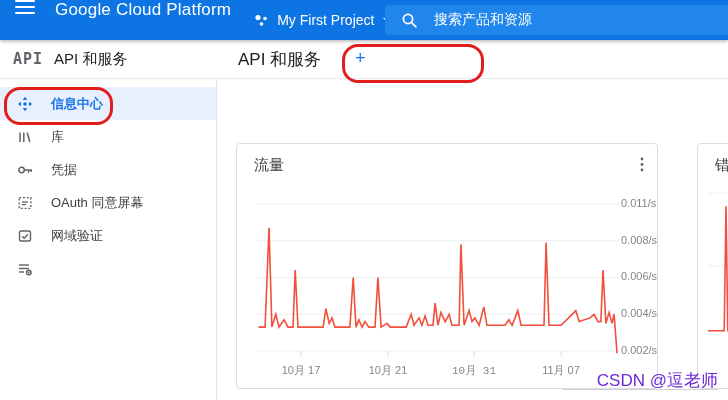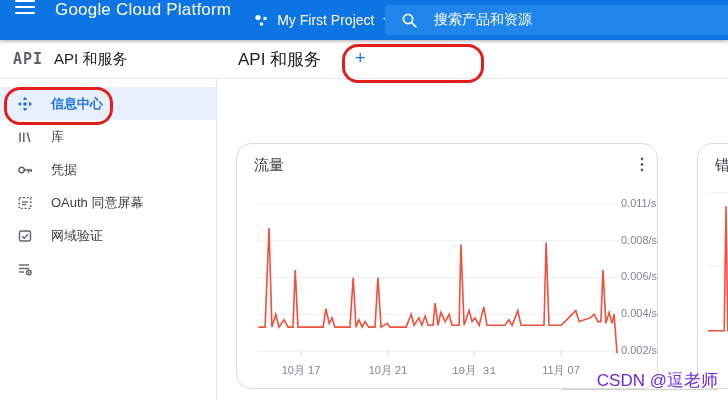--- a/index.html
+++ b/index.html
@@ -39,21 +39,21 @@
   .sb-item .ic{width:18px;height:18px;margin-right:17px;display:flex;align-items:center;justify-content:center;}
   .sb-item.selected{background:#e8f0fe;color:#1a73e8;font-weight:bold;}
   
   .main-header{position:absolute;left:216px;right:0;top:40px;height:38px;border-bottom:1px solid #e8eaed;
     background:#fff;display:flex;align-items:center;z-index:2;}
   .page-title{font-size:17px;color:#202124;margin-left:22px;}
   .enable-btn{position:absolute;left:139px;top:0;height:100%;display:flex;align-items:center;
     color:#1a73e8;font-size:13px;font-weight:bold;cursor:pointer;letter-spacing:.2px;}
   .enable-btn .plus{font-size:18px;font-weight:400;margin-right:9px;margin-top:-2px;}
   
-  .card{position:absolute;background:#fff;border:1px solid #dadce0;border-radius:15px;z-index:3;}
+  .card{position:absolute;background:#fff;border:1px solid #dadce0;border-radius:4px;z-index:3;}
   .card-traffic{left:236px;top:143px;width:420px;height:244px;}
   .card-errors{left:697px;top:143px;width:120px;height:244px;}
   .card-title{position:absolute;left:17px;top:12px;font-size:15px;color:#3c4043;}
   .kebab{position:absolute;right:11px;top:11px;cursor:pointer;padding:2px;}
   .chart-svg{position:absolute;left:20px;top:50px;}
   .err-svg{position:absolute;left:10px;top:45px;}
   .ylab{position:absolute;left:384px;width:40px;font-size:11px;color:#80868b;white-space:nowrap;}
   .ylab.y0{top:53px;} .ylab.y1{top:90px;} .ylab.y2{top:126px;} .ylab.y3{top:163px;} .ylab.y4{top:200px;}
   .xlab{position:absolute;top:219px;width:60px;text-align:center;font-size:11px;color:#80868b;white-space:nowrap;}
   .xlab.x0{left:34px;} .xlab.x1{left:121px;} .xlab.x2{left:207px;font-family:Liberation Mono, monospace;} .xlab.x3{left:294px;}

